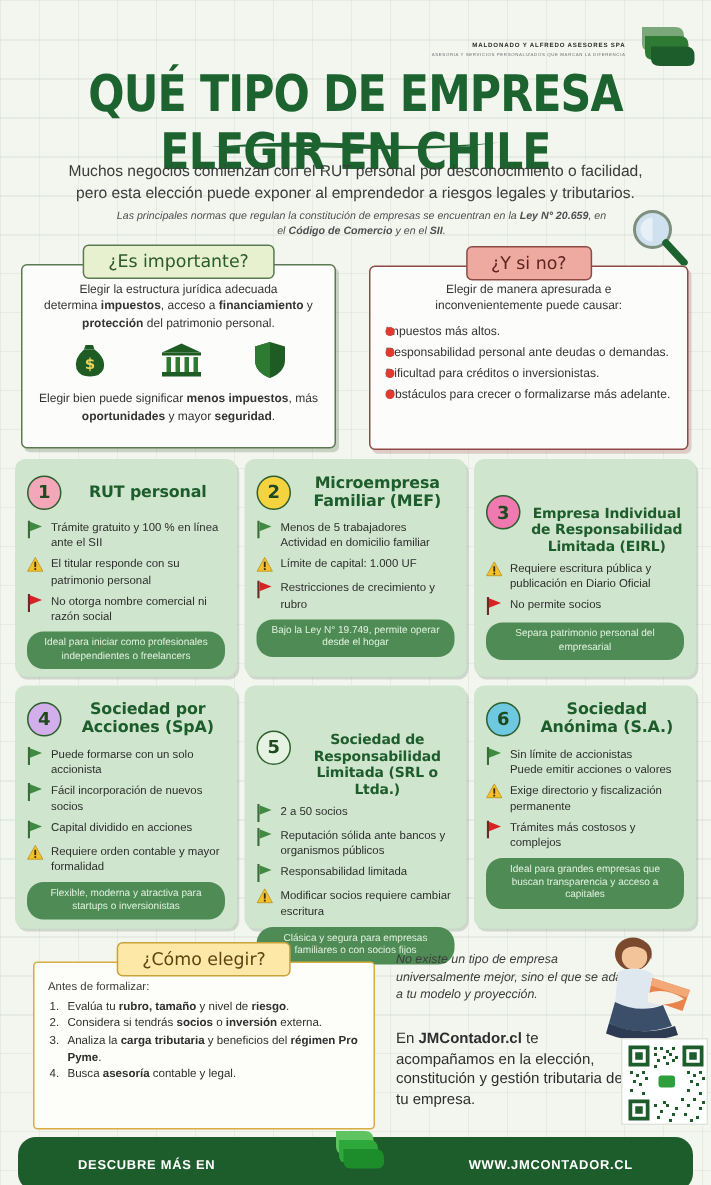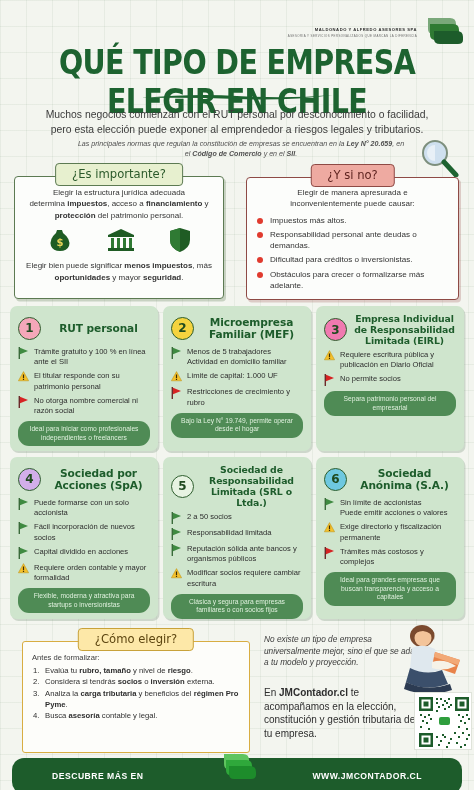--- a/index.html
+++ b/index.html
@@ -70,21 +70,21 @@
   .tab-red { background: #eeaaa1; border: 1.4px solid #8e4a45; color: #5e2420; }
 
   #panel-importante { top: 163px; left: 14px; width: 210px; height: 136px; }
   #panel-ysino { top: 164px; left: 246px; width: 213px; height: 136px; }
 
   .p-text { font-size: 8px; line-height: 11.4px; color: #343434; text-align: center; }
   .p-text b { font-weight: 700; }
   .icon-row { display: flex; justify-content: space-around; align-items: center; padding: 0 16px; }
 
   .rlist { list-style: none; padding: 0 6px 0 10px; }
-  .rlist li { position: relative; padding-left: 13px; font-size: 8.1px; line-height: 11.2px; color: #343434; margin-bottom: 3px; }
+  .rlist li { position: relative; font-size: 8.1px; line-height: 11.2px; color: #343434; margin-bottom: 3px; }
   .rlist li::before {
     content: ""; position: absolute; left: 0; top: 3px;
     width: 6px; height: 6px; border-radius: 50%; background: #e03b2e;
   }
 
   
   .card {
     position: absolute; background: #cfe5cd;
     border-radius: 7px; padding: 7px 8px 7px;
     box-shadow: 1.5px 2px 0 rgba(120,145,120,.30);
@@ -94,21 +94,21 @@
     flex: 0 0 auto; width: 23px; height: 23px; border-radius: 50%;
     border: 1.6px solid #2e5e2e; display: flex; align-items: center; justify-content: center;
     font-family: "DejaVu Sans", sans-serif; font-weight: 700; font-size: 12px; color: #1f4a1f;
   }
   .card-title {
     flex: 1 1 auto; text-align: center;
     font-family: "DejaVu Sans", sans-serif; font-weight: 700;
     font-size: 10.6px; line-height: 12.2px; color: #1d5c2b;
     letter-spacing: -.1px;
   }
-  .card-title.sm { font-size: 9.3px; line-height: 11px; }
+  .card-title.sm { font-size: 9.3px; line-height: 11px; margin-top: 24px; }
   .feat { list-style: none; margin-top: 4px; }
   .feat li { display: flex; gap: 5px; align-items: flex-start; margin-bottom: 4px; }
   .feat .txt { font-size: 7.6px; line-height: 10.2px; color: #2d2d2d; }
   .flag { flex: 0 0 auto; width: 11px; height: 12px; margin-top: 0px; }
   .footer-pill {
     margin-top: 5px; background: #4f8b55; border-radius: 11px;
     padding: 4px 6px; text-align: center;
     font-size: 6.7px; line-height: 8.5px; color: #dff0dd;
   }
 
@@ -373,28 +373,28 @@
               <rect x="0.6" y="0" width="1.4" height="12" fill="#3a6b3a"></rect>
               <path d="M2 0.8 L10 4 L2 7.2 Z" fill="#3f8a41"></path>
             </svg>
         <span class="txt"><span>2 a 50 socios</span></span>
           </li>
           <li>
         <svg class="flag" viewBox="0 0 11 12">
               <rect x="0.6" y="0" width="1.4" height="12" fill="#3a6b3a"></rect>
               <path d="M2 0.8 L10 4 L2 7.2 Z" fill="#3f8a41"></path>
             </svg>
+        <span class="txt"><span>Reputación sólida ante bancos y organismos públicos</span></span>
+          </li>
+          <li>
+        <svg class="flag" viewBox="0 0 11 12">
+              <rect x="0.6" y="0" width="1.4" height="12" fill="#3a6b3a"></rect>
+              <path d="M2 0.8 L10 4 L2 7.2 Z" fill="#3f8a41"></path>
+            </svg>
         <span class="txt"><span>Responsabilidad limitada</span></span>
-          </li>
-          <li>
-        <svg class="flag" viewBox="0 0 11 12">
-              <rect x="0.6" y="0" width="1.4" height="12" fill="#3a6b3a"></rect>
-              <path d="M2 0.8 L10 4 L2 7.2 Z" fill="#3f8a41"></path>
-            </svg>
-        <span class="txt"><span>Reputación sólida ante bancos y organismos públicos</span></span>
           </li>
           <li>
         <svg class="flag" viewBox="0 0 11 12">
               <path d="M5.5 0.6 L10.6 9.8 H0.4 Z" fill="#f5c12b" stroke="#b98c12" stroke-width="0.5"></path>
               <rect x="4.9" y="3.5" width="1.2" height="3.6" fill="#3a2c05"></rect>
               <rect x="4.9" y="7.8" width="1.2" height="1.2" fill="#3a2c05"></rect>
             </svg>
         <span class="txt"><span>Modificar socios requiere cambiar escritura</span></span>
           </li>
         </ul>

